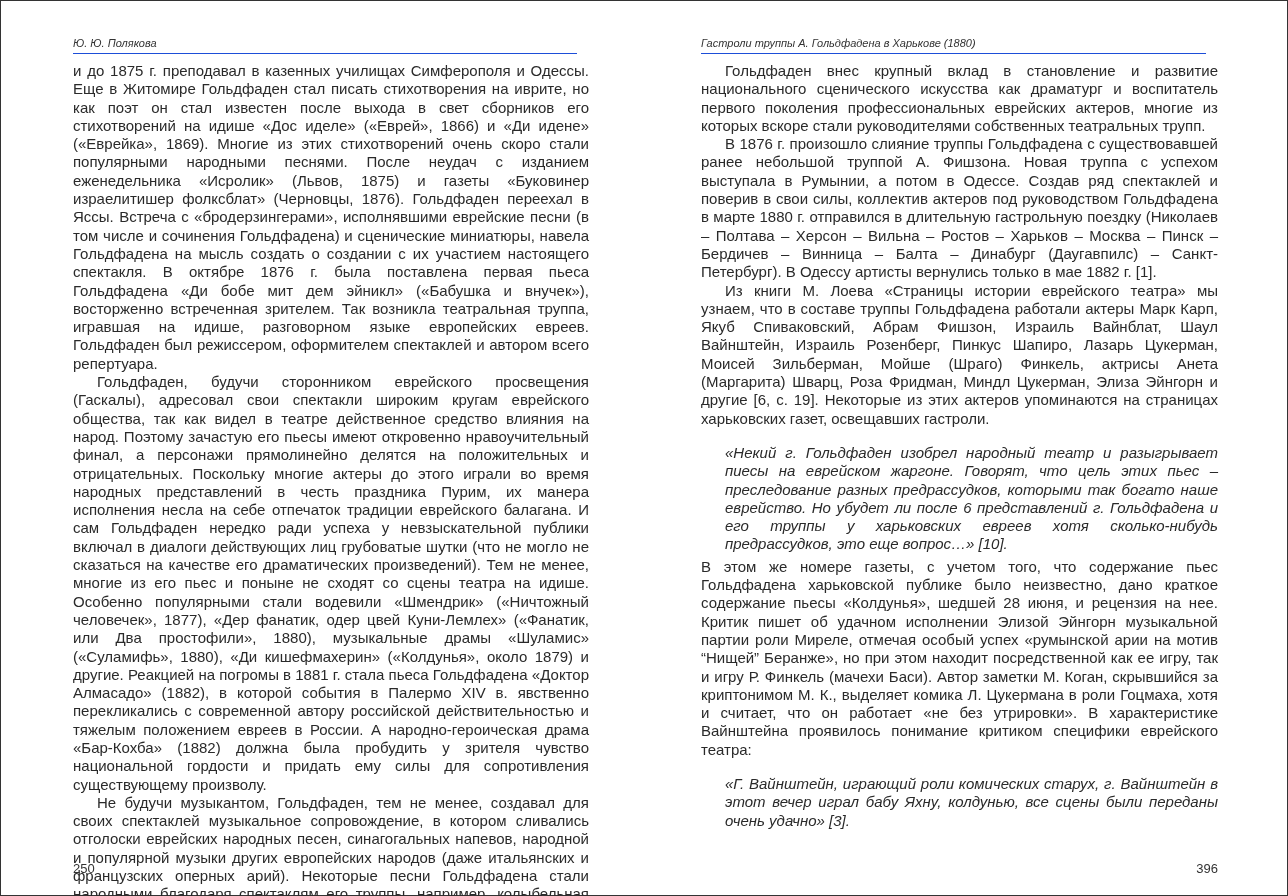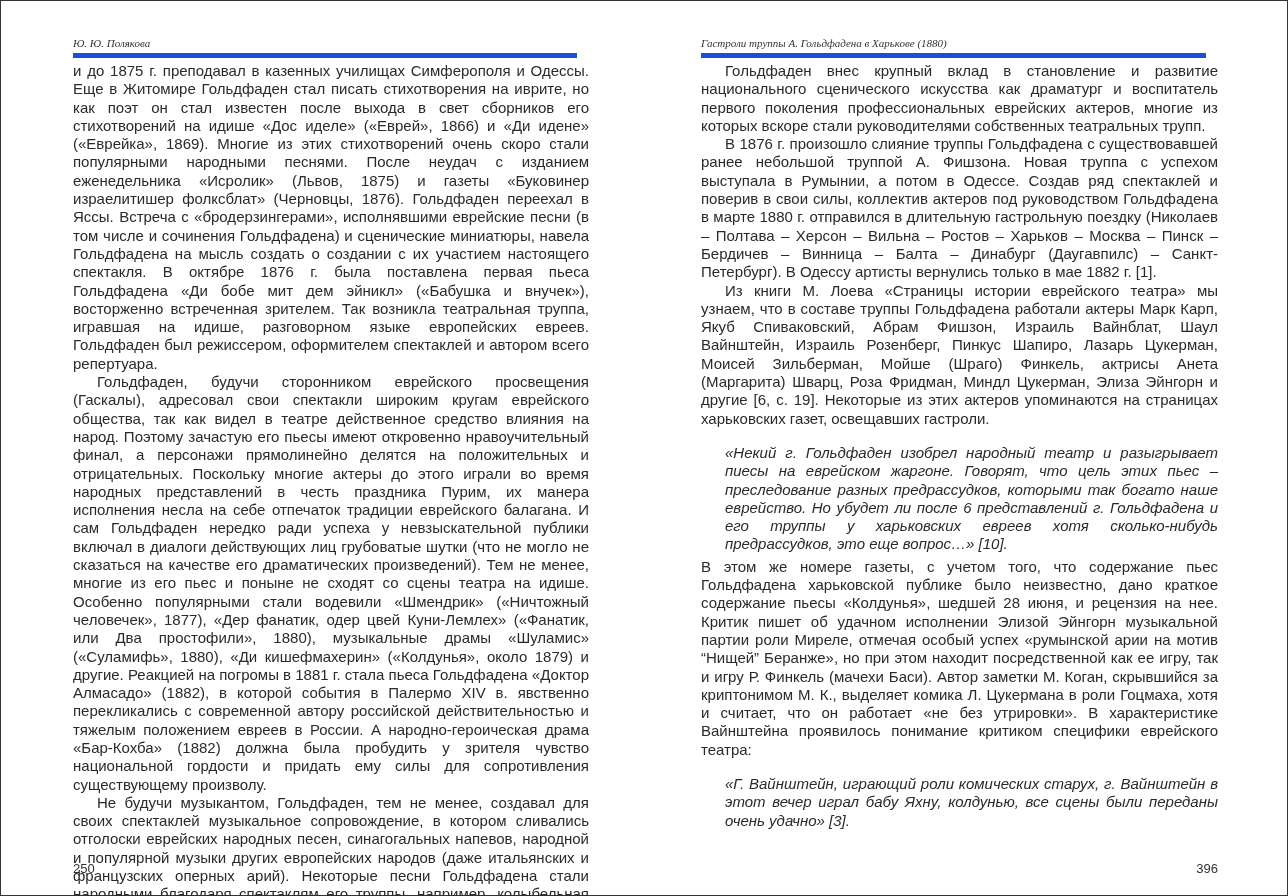--- a/index.html
+++ b/index.html
@@ -21,23 +21,22 @@
   }
   .page.left { left: 72px; width: 516px; }
   .page.right { left: 700px; width: 517px; }
   .running-head {
     position: absolute;
     top: 36px; left: 0; right: 12px;
     font-size: 11px;
     font-style: italic;
     color: #333;
     padding-bottom: 3px;
-    border-bottom: 5px solid #1d4ed8;
+    border-bottom: 1px solid #1d4ed8;
     line-height: 13px;
-    font-family: Liberation Serif, serif;
   }
   .page.right .running-head { text-align: left; }
   .body-text {
     position: absolute;
     top: 61px; left: 0; right: 0;
     font-size: 15px;
     line-height: 18.3px;
     text-align: justify;
     hyphens: manual;
   }

